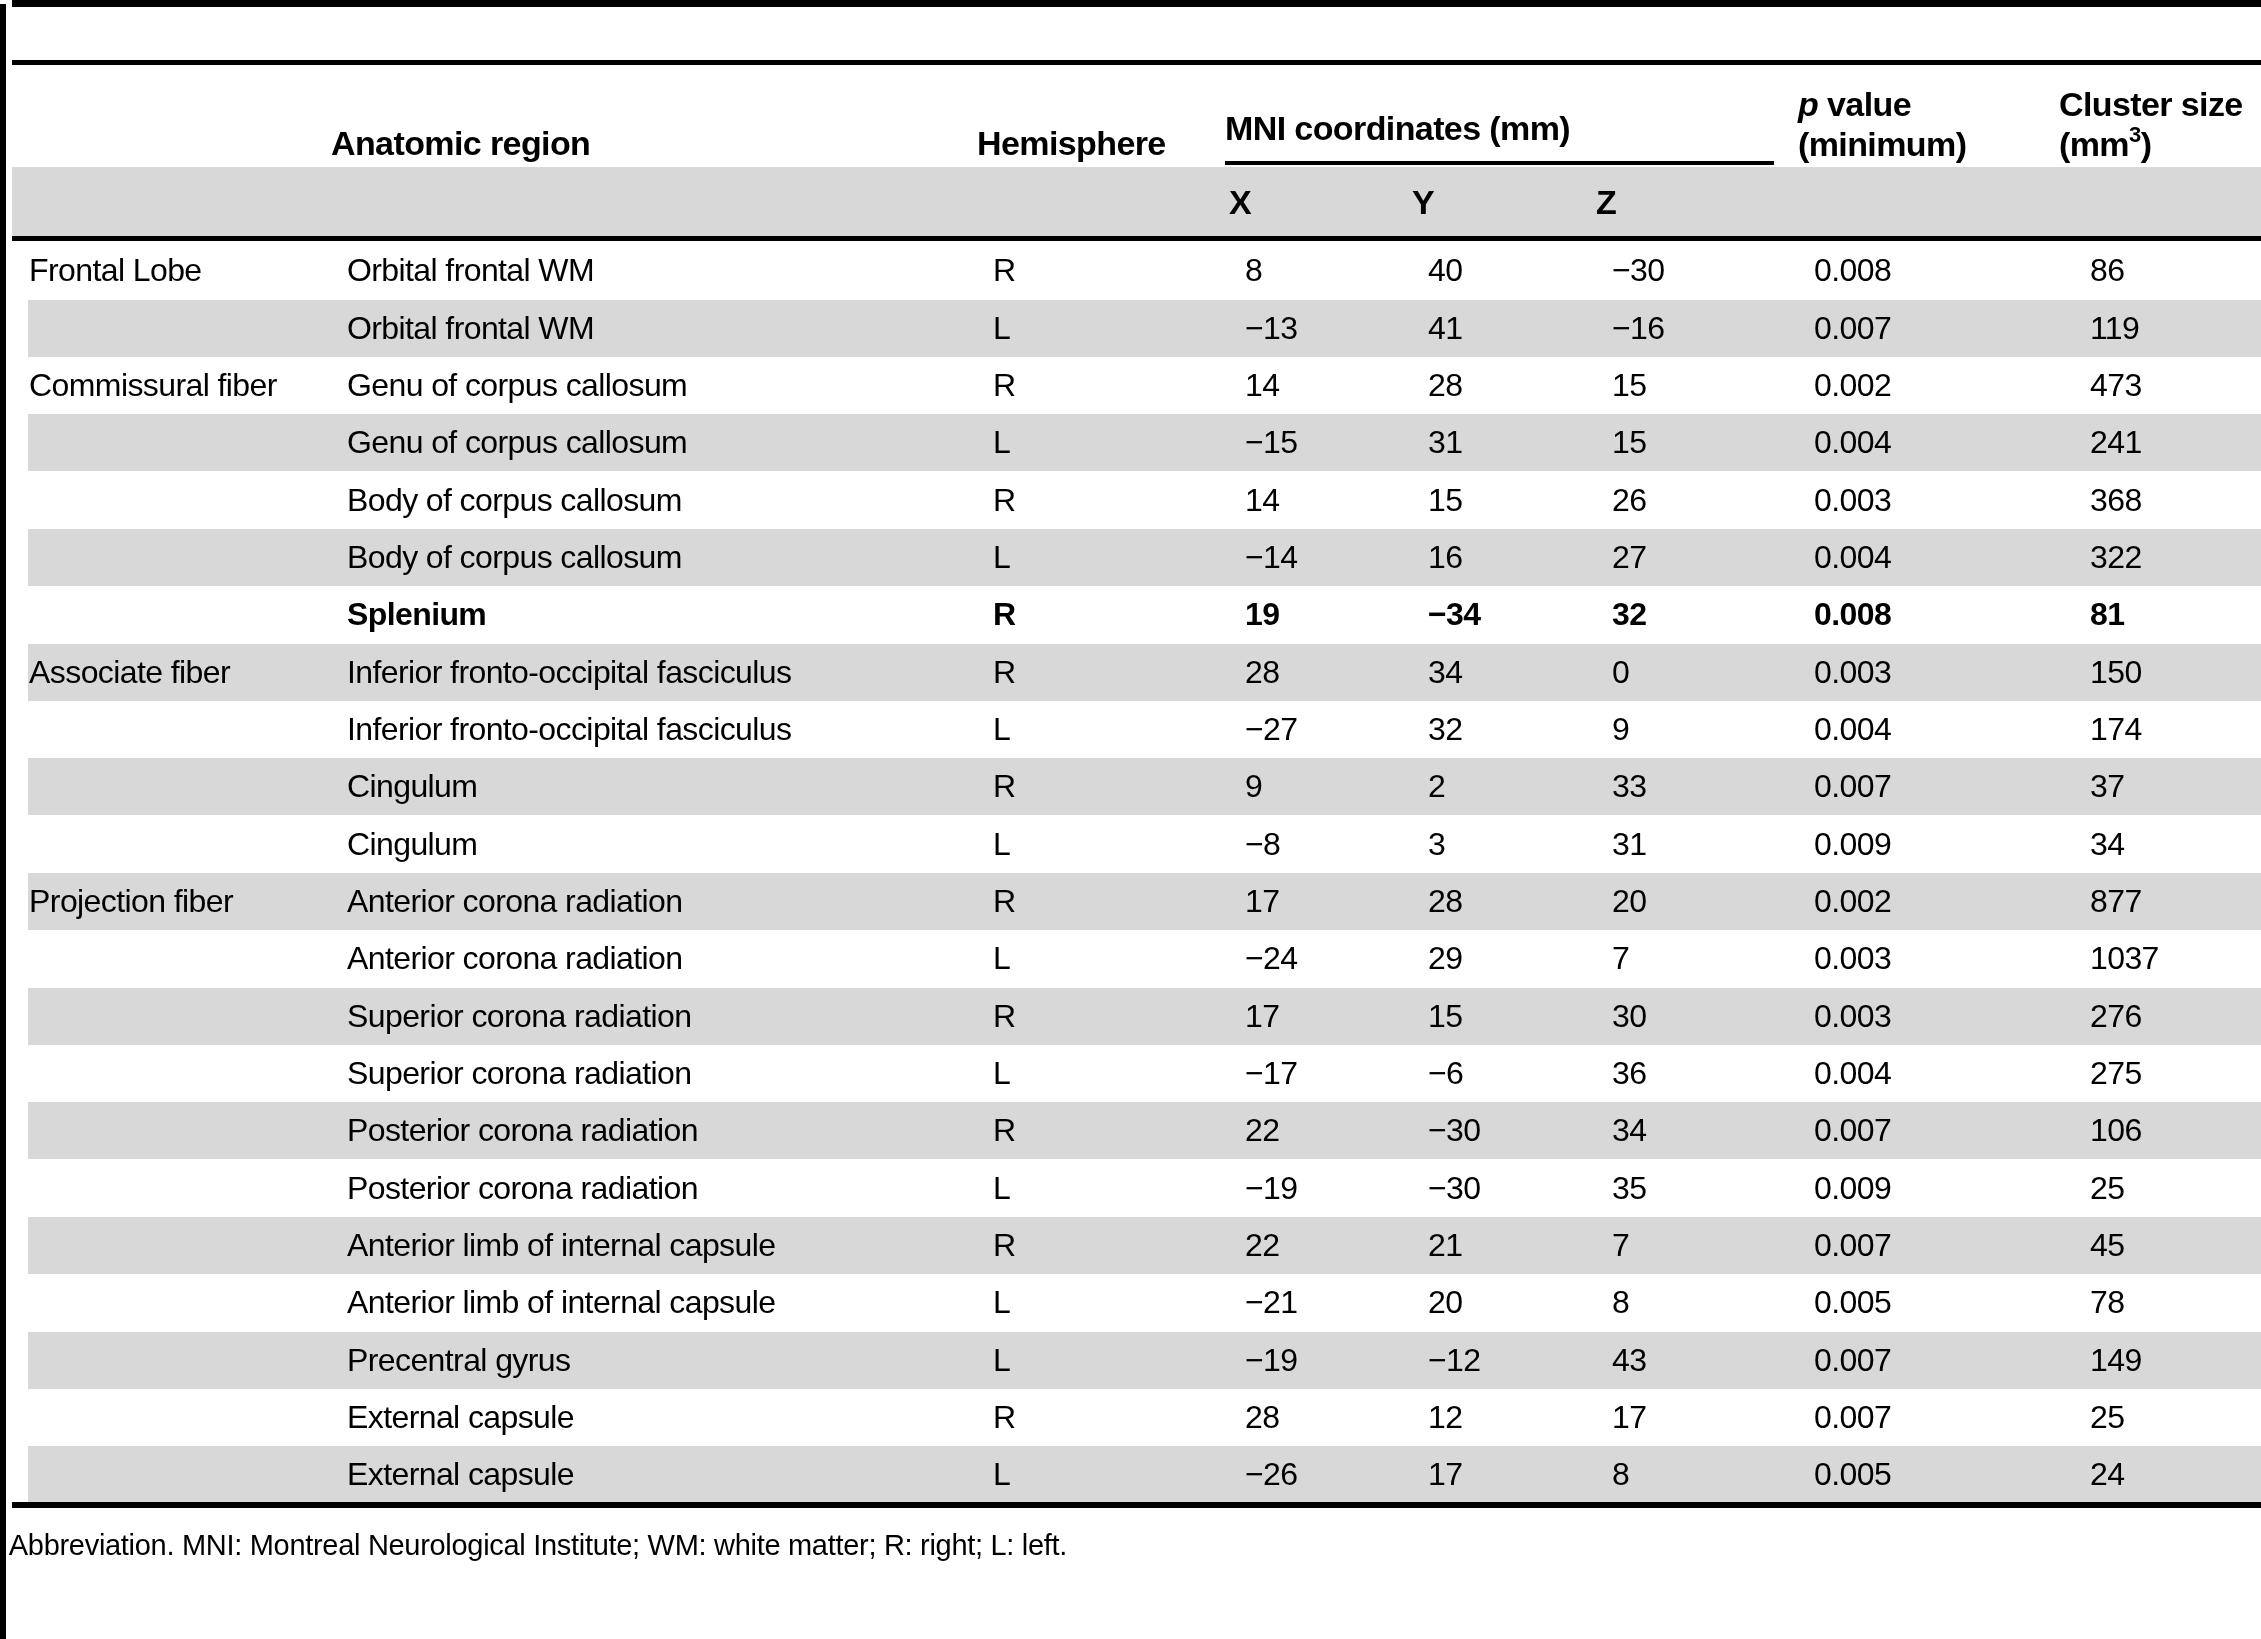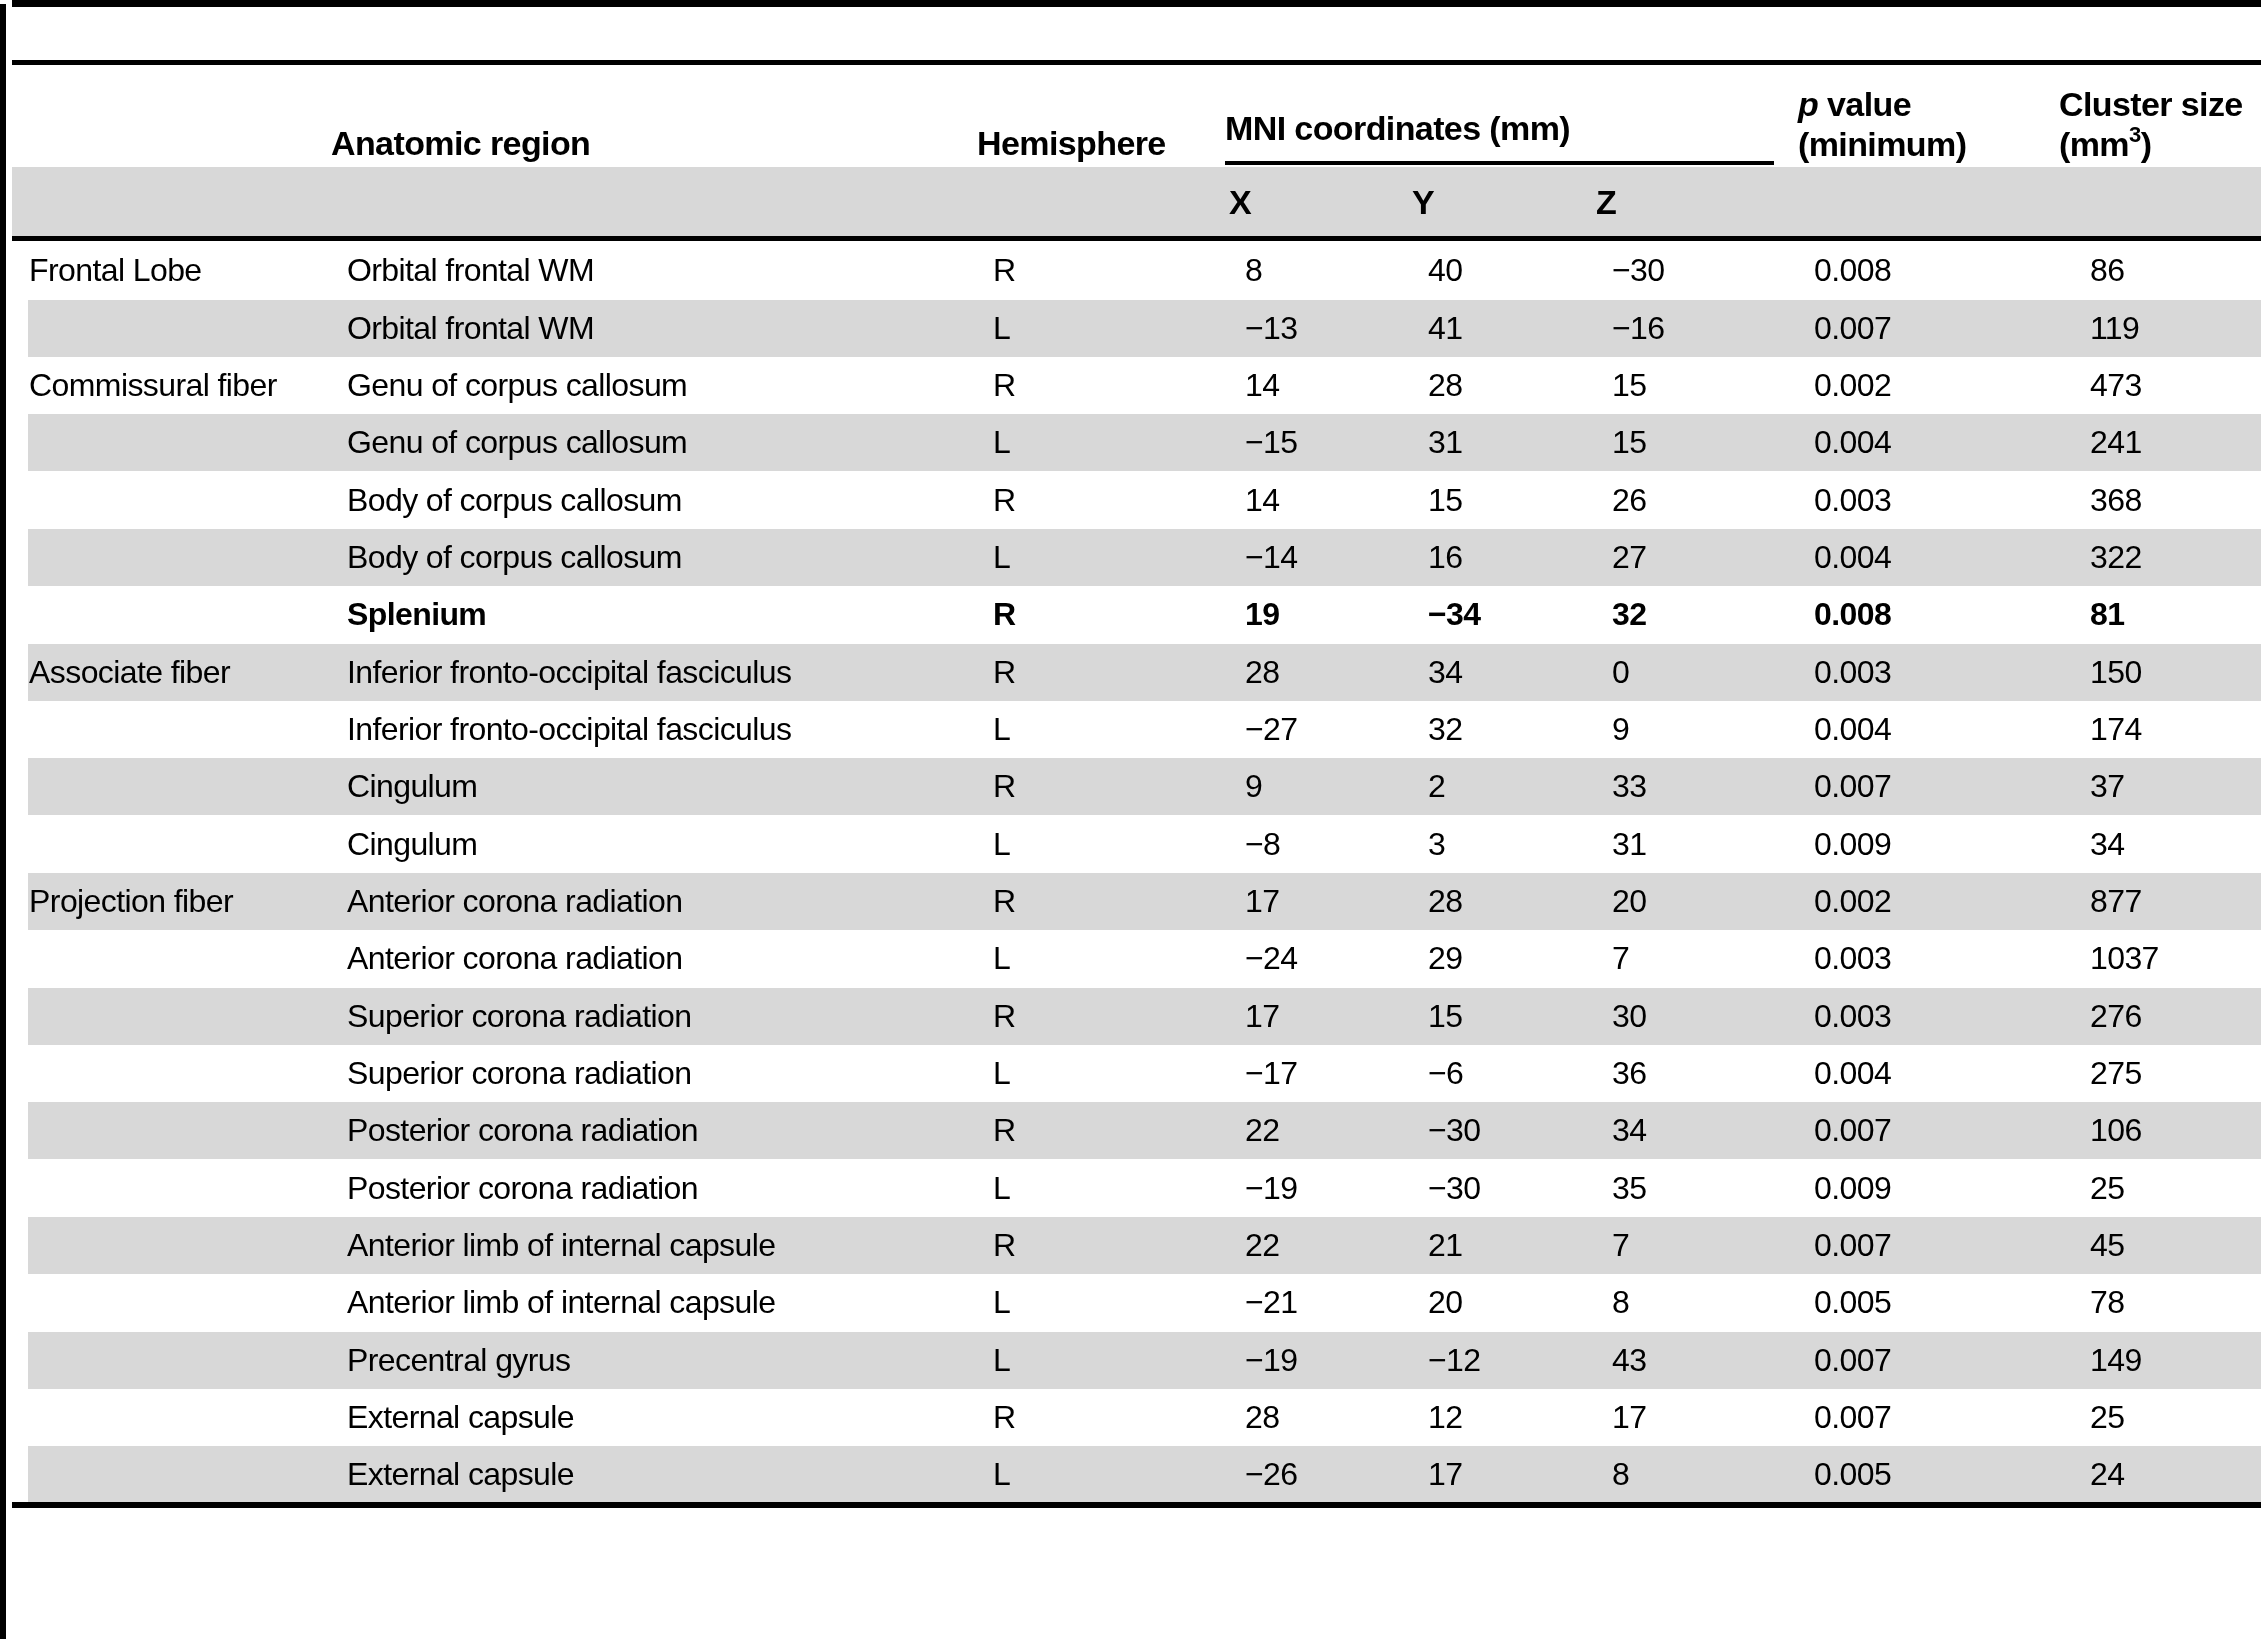--- a/index.html
+++ b/index.html
@@ -375,15 +375,16 @@
     <span class="cell c-y">17</span>
     <span class="cell c-z">8</span>
     <span class="cell c-p">0.005</span>
     <span class="cell c-cluster">24</span>
   </div>
       </div>
 
     <div class="rule-bottom"></div>
   </div>
 
+  <div class="footnote fn-1">Abbreviation. MNI: Montreal Neurological Institute; WM: white matter; R: right; L: left.</div>
 
 </div>
 
 
 </body></html>

